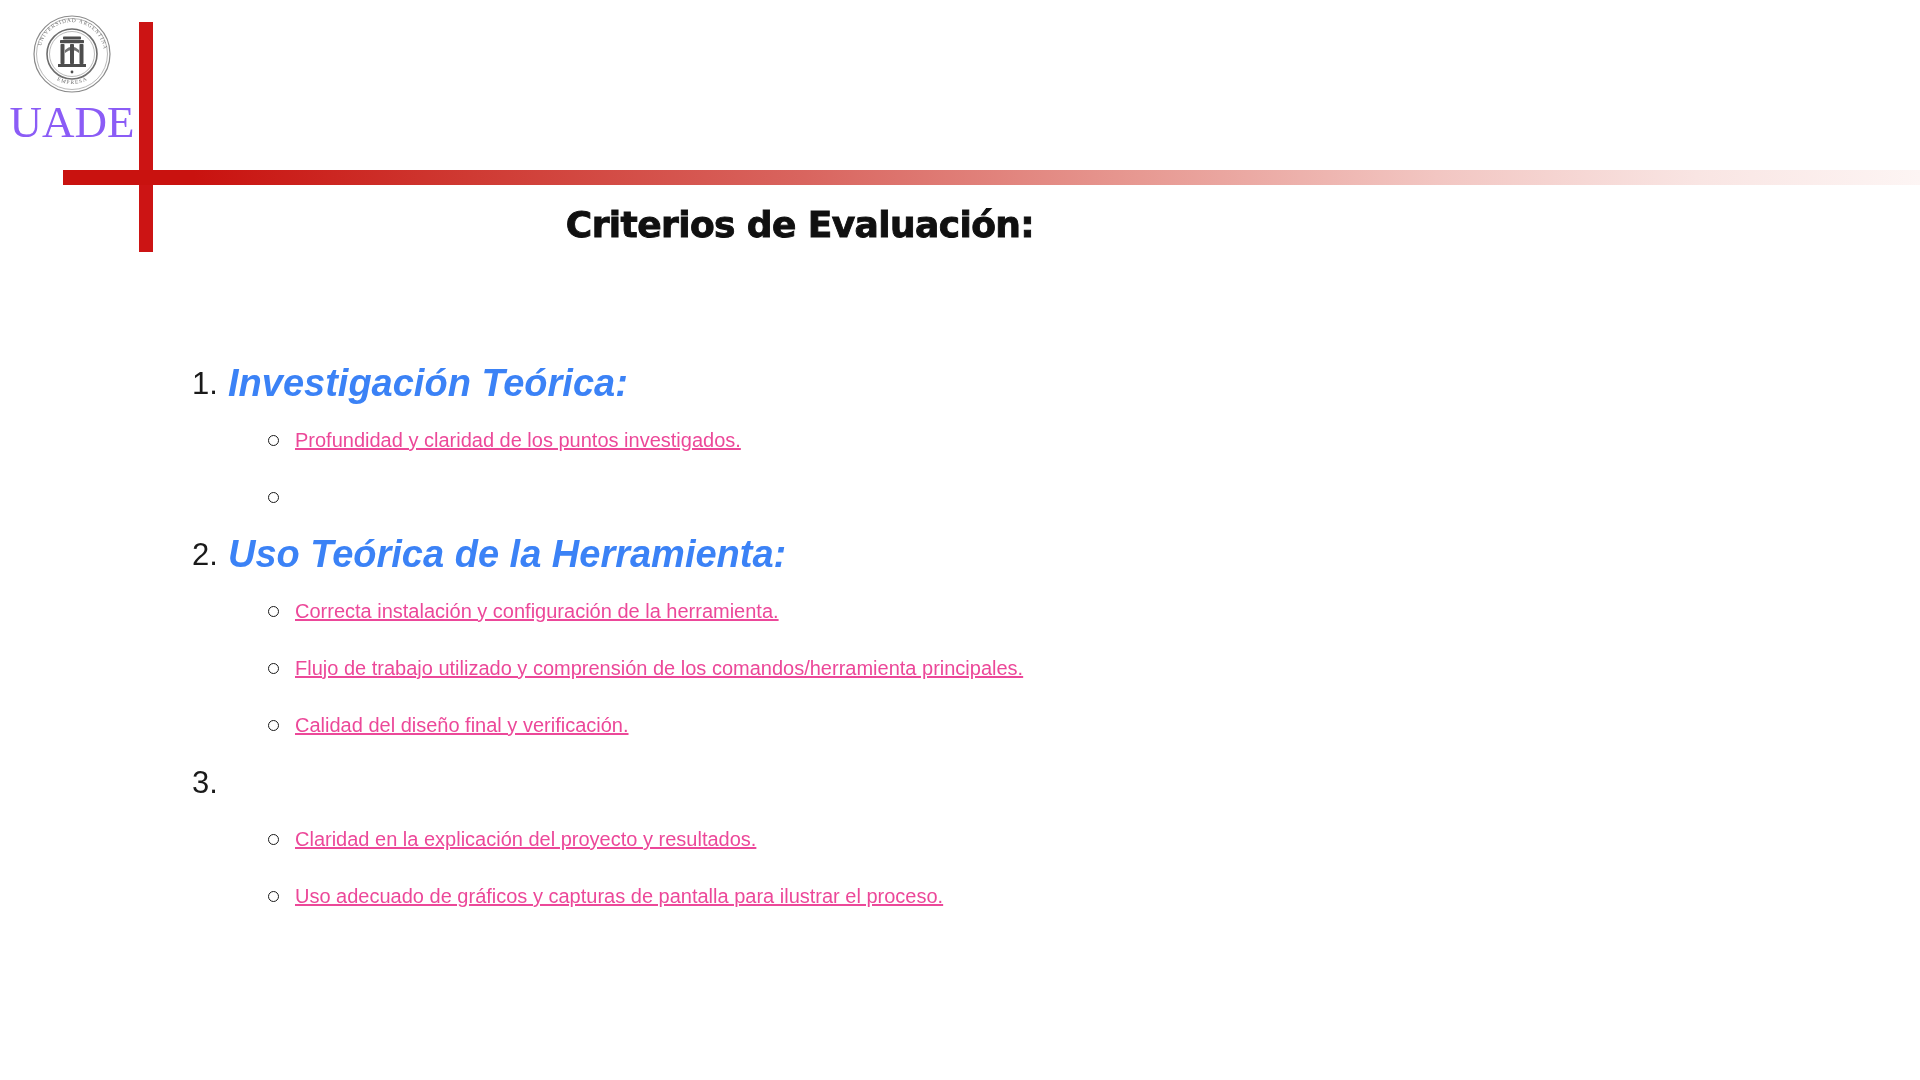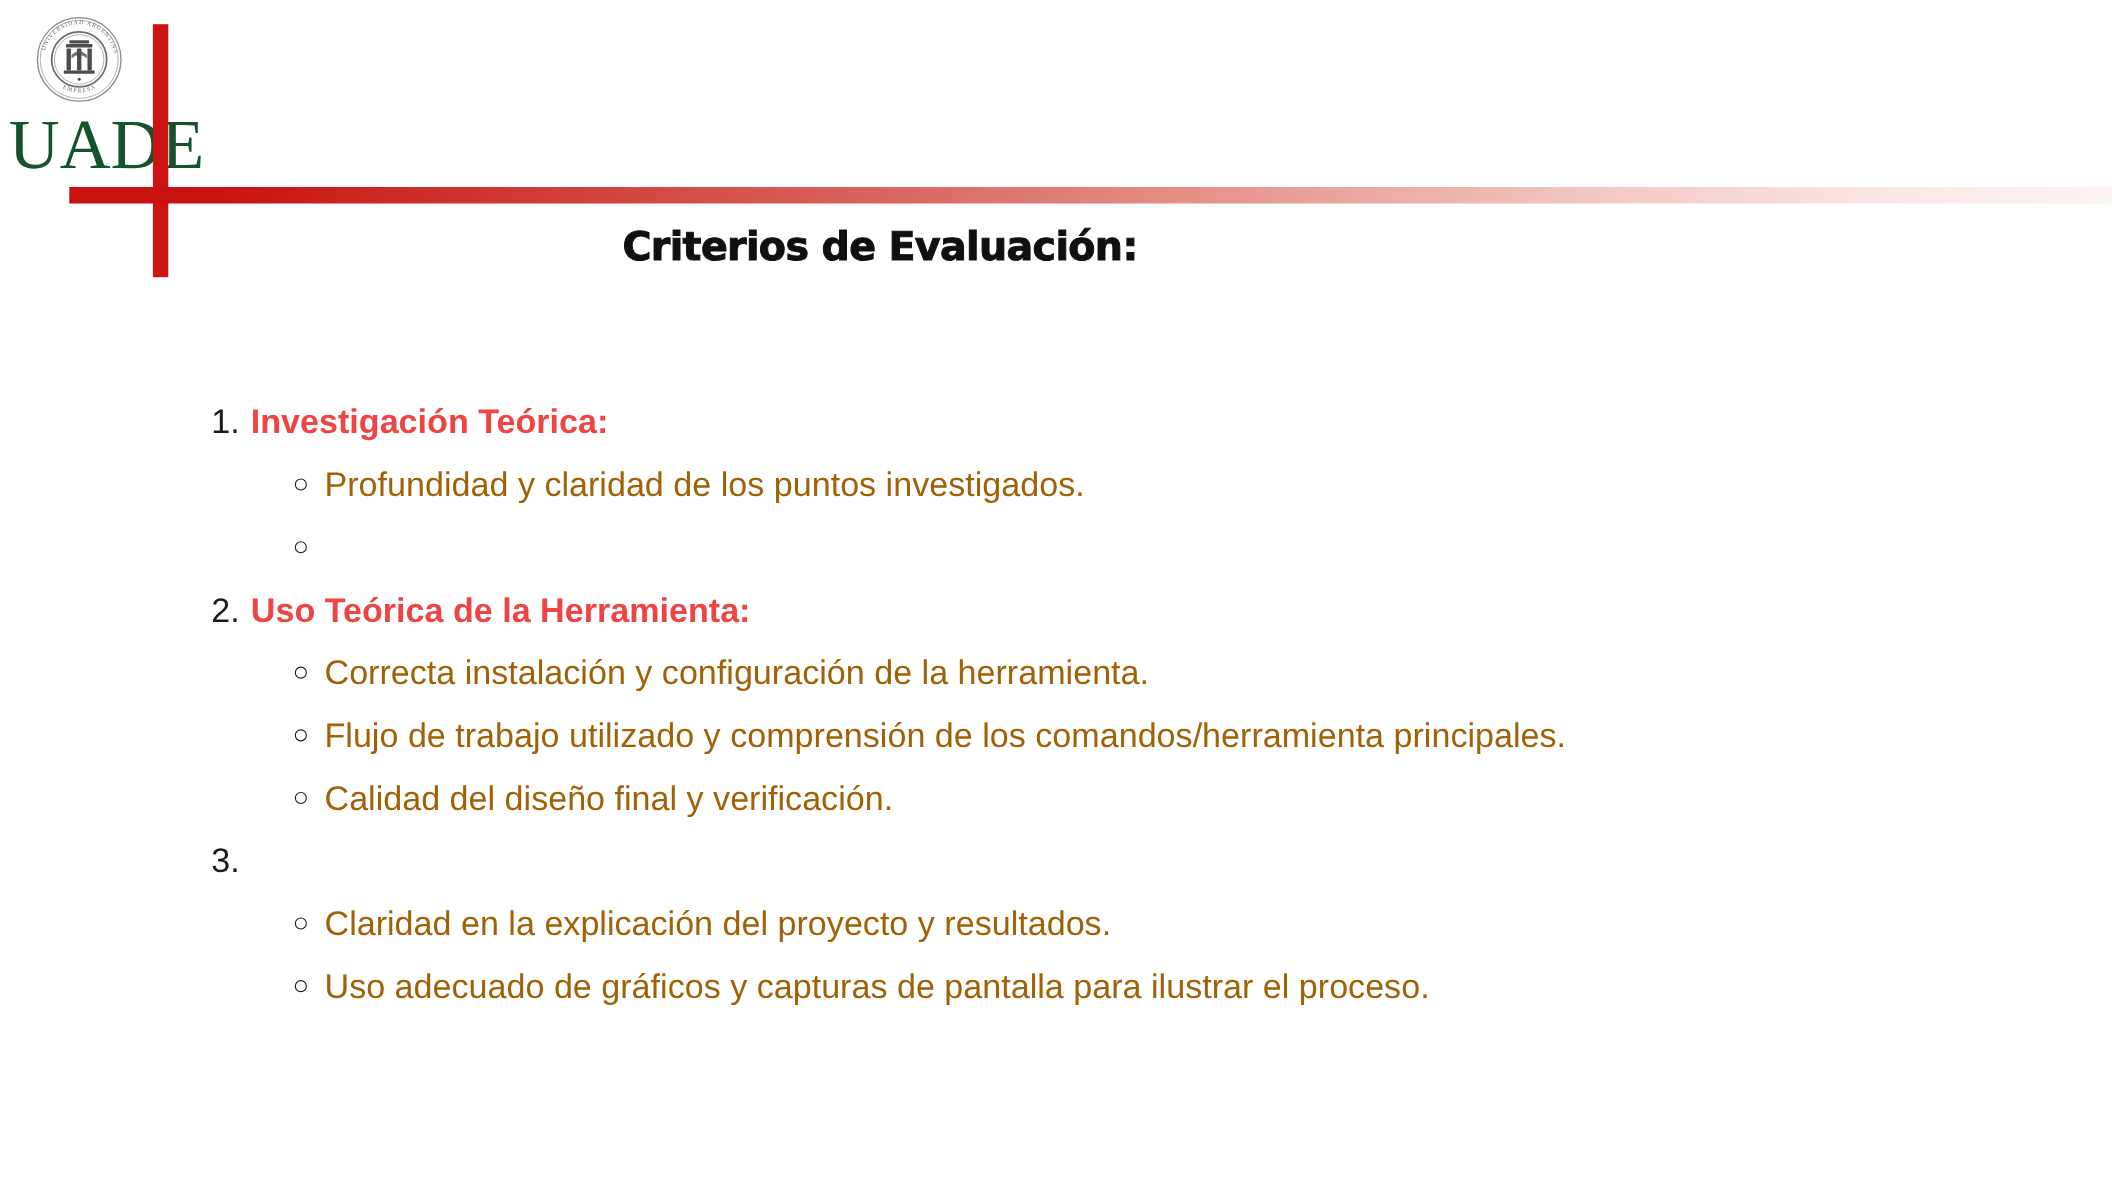--- a/index.html
+++ b/index.html
@@ -35,23 +35,23 @@
     height: 96px;
   }
   #uade-wordmark {
     position: absolute;
     left: 0px;
     top: 96px;
     width: 128px;
     text-align: center;
     font-family: "Liberation Serif", serif;
     font-weight: 400;
-    font-size: 64px;
+    font-size: 45px;
     letter-spacing: 0px;
-    color: #14532d;
+    color: #8b5cf6;
     line-height: 1;
   }
 
   
   #rule-vertical {
     position: absolute;
     left: 139px;
     top: 22px;
     width: 14px;
     height: 230px;
@@ -108,46 +108,48 @@
   .num-marker {
     position: absolute;
     left: 42px;
     top: 0;
     font-size: 31px;
     font-weight: 400;
     color: #1a1a1a;
     line-height: 57px;
   }
   .num-label {
-    font-size: 31px;
+    font-size: 38px;
     font-weight: 700;
-    color: #ef4444;
+    color: #3b82f6;
+    font-style: italic;
   }
   .sub-item {
     position: relative;
     padding-left: 145px;
     height: 57px;
     line-height: 57px;
     white-space: nowrap;
   }
   .sub-marker {
     position: absolute;
     left: 118px;
     top: 50%;
     margin-top: -6px;
     width: 11px;
     height: 11px;
     border: 1.7px solid #1a1a1a;
     border-radius: 50%;
     box-sizing: border-box;
   }
   .sub-label {
-    font-size: 31px;
+    font-size: 20px;
     font-weight: 400;
-    color: #a16207;
+    color: #ec4899;
+    text-decoration: underline;
   }
 </style>
 </head>
 <body>
 
 <div id="slide">
 
   <div id="logo-block">
     <div id="uade-seal">
       <svg viewBox="0 0 96 96" width="96" height="96" aria-hidden="true">

